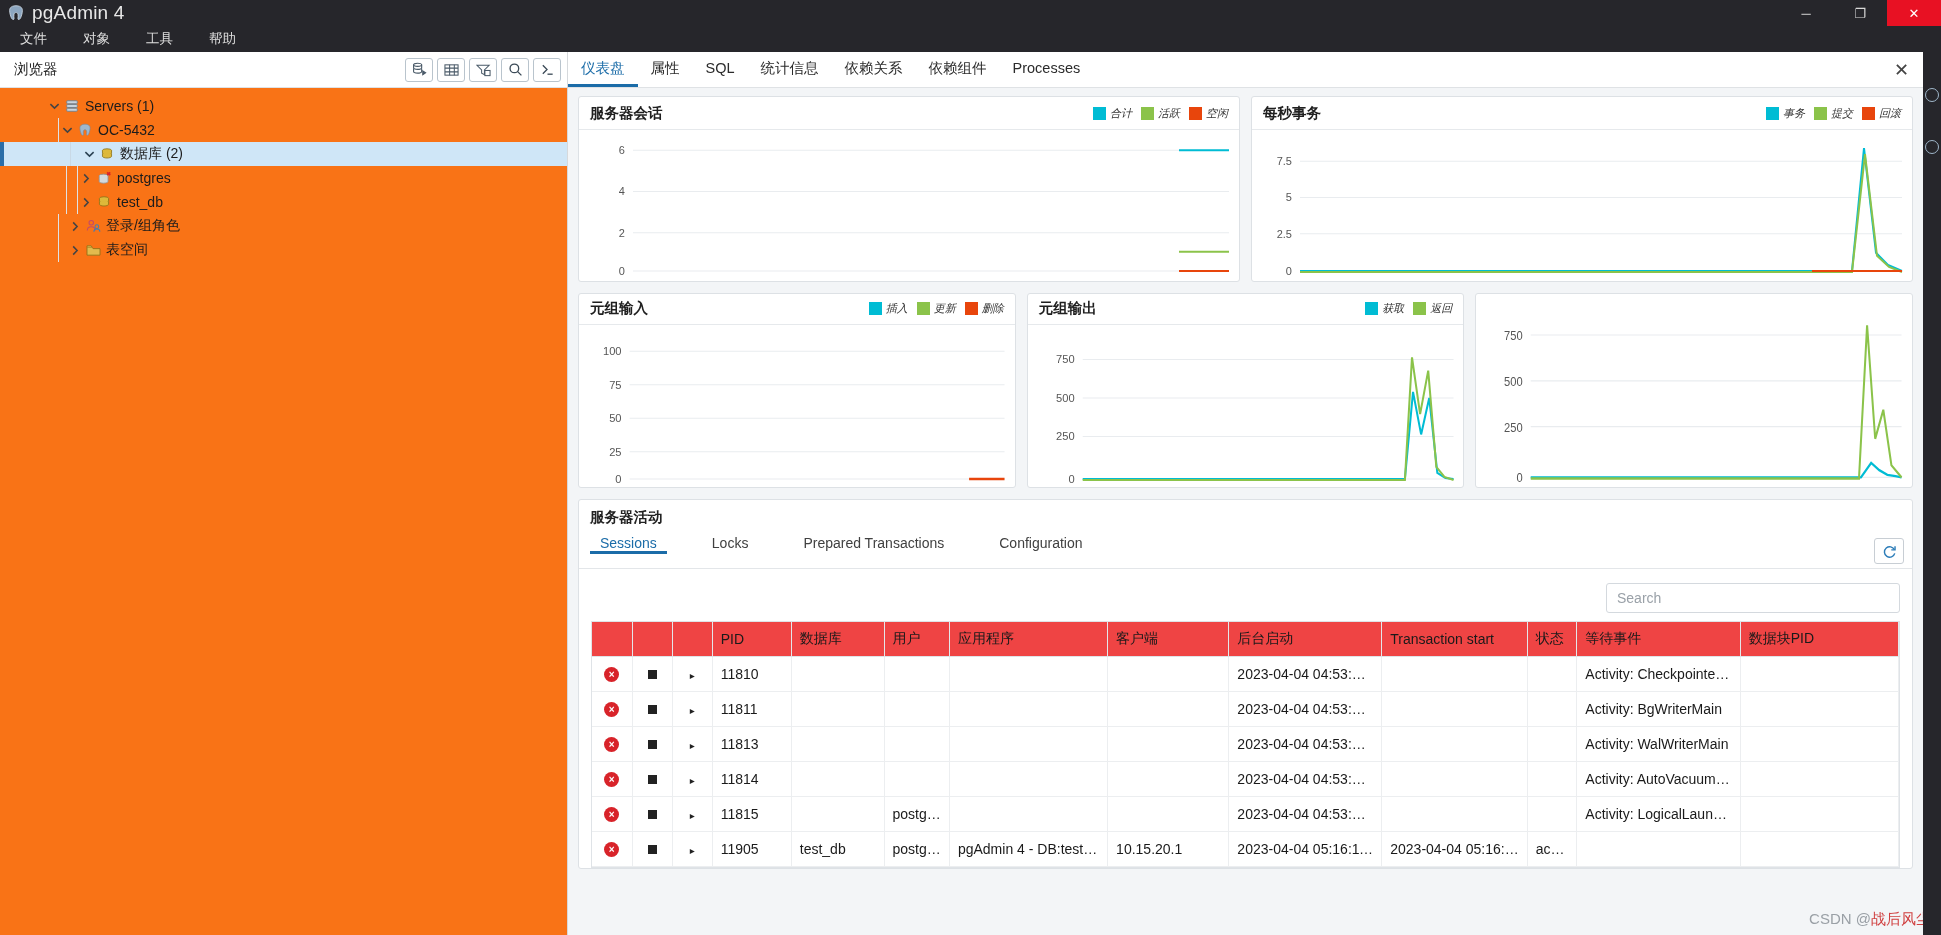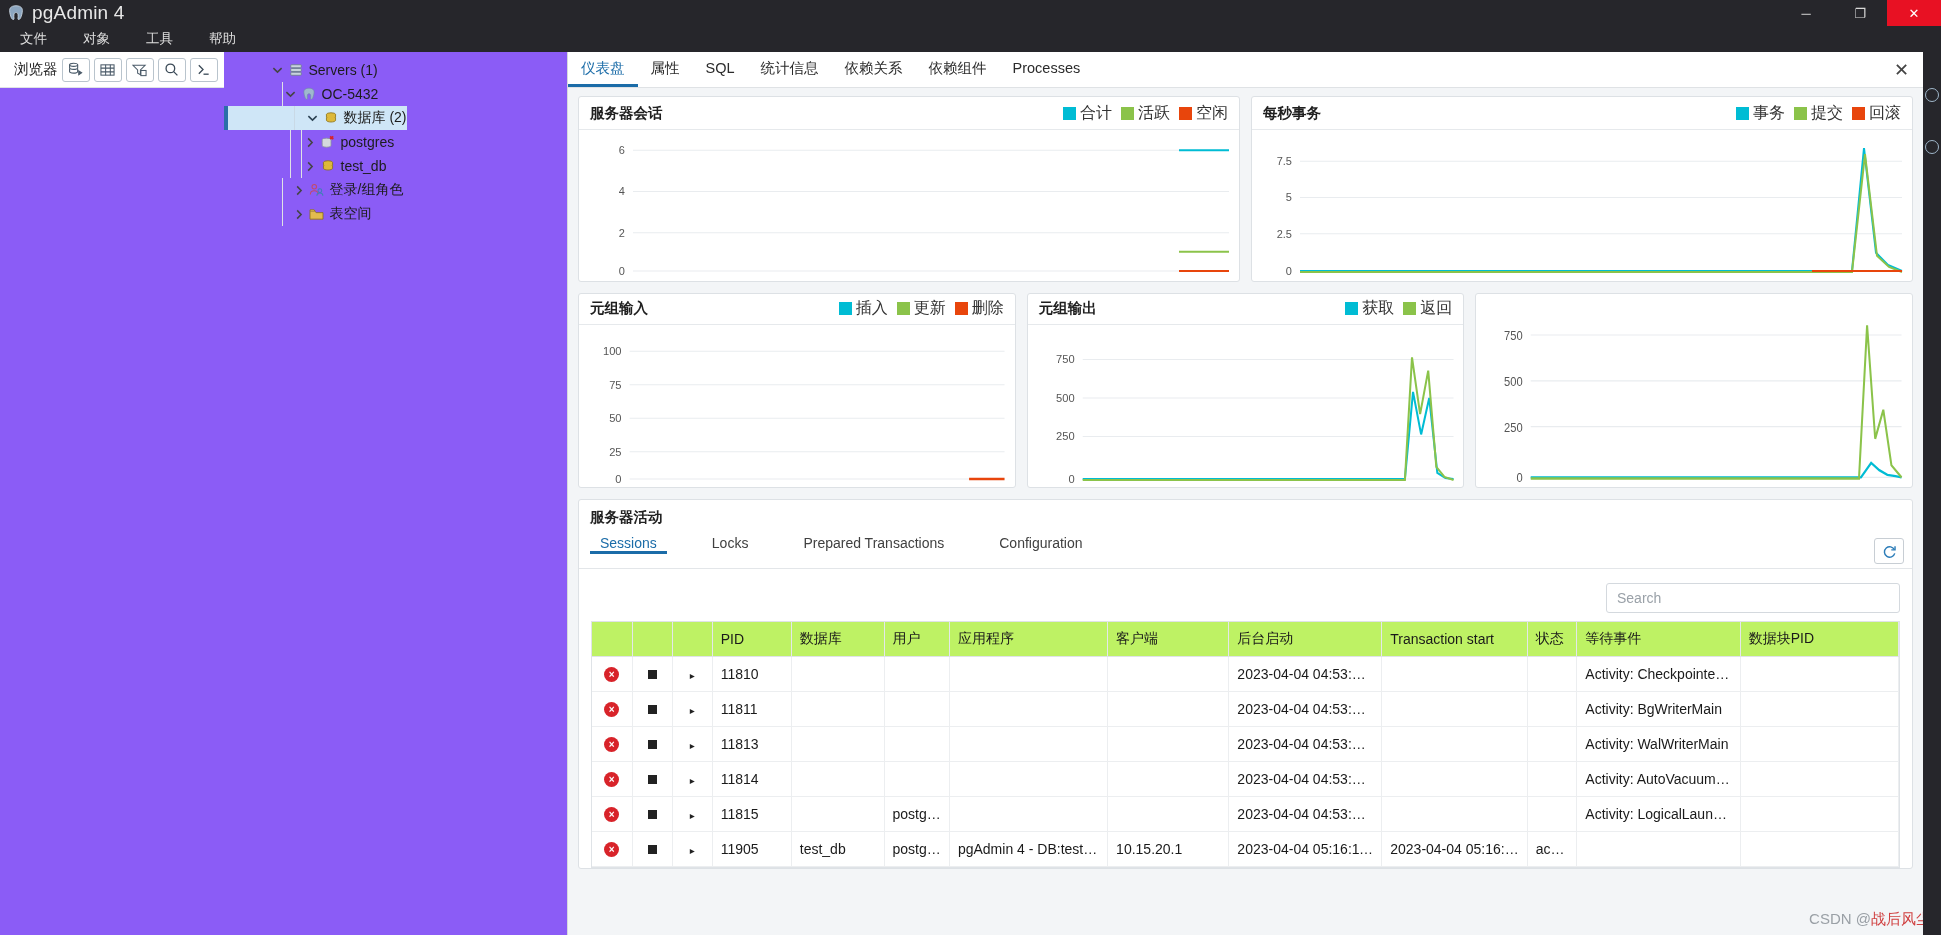--- a/index.html
+++ b/index.html
@@ -22,22 +22,22 @@
             color:#d8d8d8; font-size:13px; }
   .tb-btn.close { background:#e81123; color:#fff; }
   
   .menubar { height:26px; background:#26262b; color:#dfdfdf; display:flex; align-items:center;
              padding-left:8px; gap:12px; }
   .menu-item { padding:2px 12px; font-size:13.5px; }
   
   .workspace { display:flex; height: calc(935px - 52px); }
   
   .left {
-    width: 568px; flex:none; background:#8b5cf6; border-right:1px solid #d6d9dc;
-    display:flex; flex-direction:row;
+    width: 568px; flex:none; background:#f97316; border-right:1px solid #d6d9dc;
+    display:flex; flex-direction:column;
   }
   .left-head {
     height:36px; display:flex; align-items:center; border-bottom:1px solid #dfe2e5;
     padding:0 6px 0 14px; background:#fff;
   }
   .left-head-title { font-size:14.5px; color:#222; flex:1; }
   .icnbtn {
     width:28px; height:24px; border:1px solid #b9c4cd; border-radius:3px; margin-left:4px;
     display:flex; align-items:center; justify-content:center; background:#fff;
   }
@@ -69,21 +69,21 @@
   .card {
     background:#fff; border:1px solid #dde1e5; border-radius:3px; flex:1; min-width:0;
     display:flex; flex-direction:column;
   }
   .card-head {
     height:33px; display:flex; align-items:center; padding:0 11px;
     border-bottom:1px solid #e6e9ec;
   }
   .card-title { font-weight:bold; font-size:14.5px; color:#202020; flex:1; white-space:nowrap; }
   .legend { display:flex; align-items:center; gap:9px; }
-  .lg { display:flex; align-items:center; gap:4px; font-size:16px; color:#333; white-space:nowrap; }
+  .lg { display:flex; align-items:center; gap:4px; font-size:11px; color:#333; white-space:nowrap;font-style:italic; }
   .sw { width:13px; height:13px; display:block; flex:none; }
   .chartbox { position:relative; flex:1; }
   .chartbox svg { display:block; width:100%; height:100%; }
   
   .activity { background:#fff; border:1px solid #dde1e5; border-radius:3px;
               margin-top:11px; display:flex; flex-direction:column; min-height:0; flex:1; }
   .act-head { height:35px; display:flex; align-items:center; padding:0 11px; }
   .act-title { font-weight:bold; font-size:14.5px; }
   .subtabs { height:34px; display:flex; align-items:flex-start; border-bottom:1px solid #e3e6e9;
              padding-left:11px; position:relative;gap:35px; }
@@ -98,21 +98,21 @@
     width:294px; height:30px; border:1px solid #d4d9de; border-radius:3px; background:#fff;
     display:flex; align-items:center; padding:0 10px;
   }
   .searchbox input { border:0; outline:0; width:100%; font-size:14px; color:#333;
                      font-family:inherit; background:transparent; }
   .searchbox input::placeholder { color:#9aa1a8; }
   .tblwrap { margin:0 12px; border:1px solid #dfe3e7; border-top:1px solid #dfe3e7;
              overflow:hidden; }
   table.grid { border-collapse:collapse; width:100%; table-layout:fixed; font-size:14px; }
   table.grid th {
-    text-align:left; font-weight:normal; background:#bef264; color:#1a1a1a;
+    text-align:left; font-weight:normal; background:#ef4444; color:#1a1a1a;
     border-right:1px solid #e4e7ea; border-bottom:1px solid #dfe3e7;
     padding:0 8px; height:34px; white-space:nowrap; overflow:hidden;
   }
   table.grid td {
     border-right:1px solid #eceef0; border-bottom:1px solid #eceef0;
     padding:0 8px; height:35px; white-space:nowrap; overflow:hidden; text-overflow:ellipsis;
     color:#1a1a1a;
   }
   td.ctr { text-align:center; padding:0; }
   .cancel-ico { width:15px; height:15px; border-radius:50%; background:#d8232a; color:#fff;

